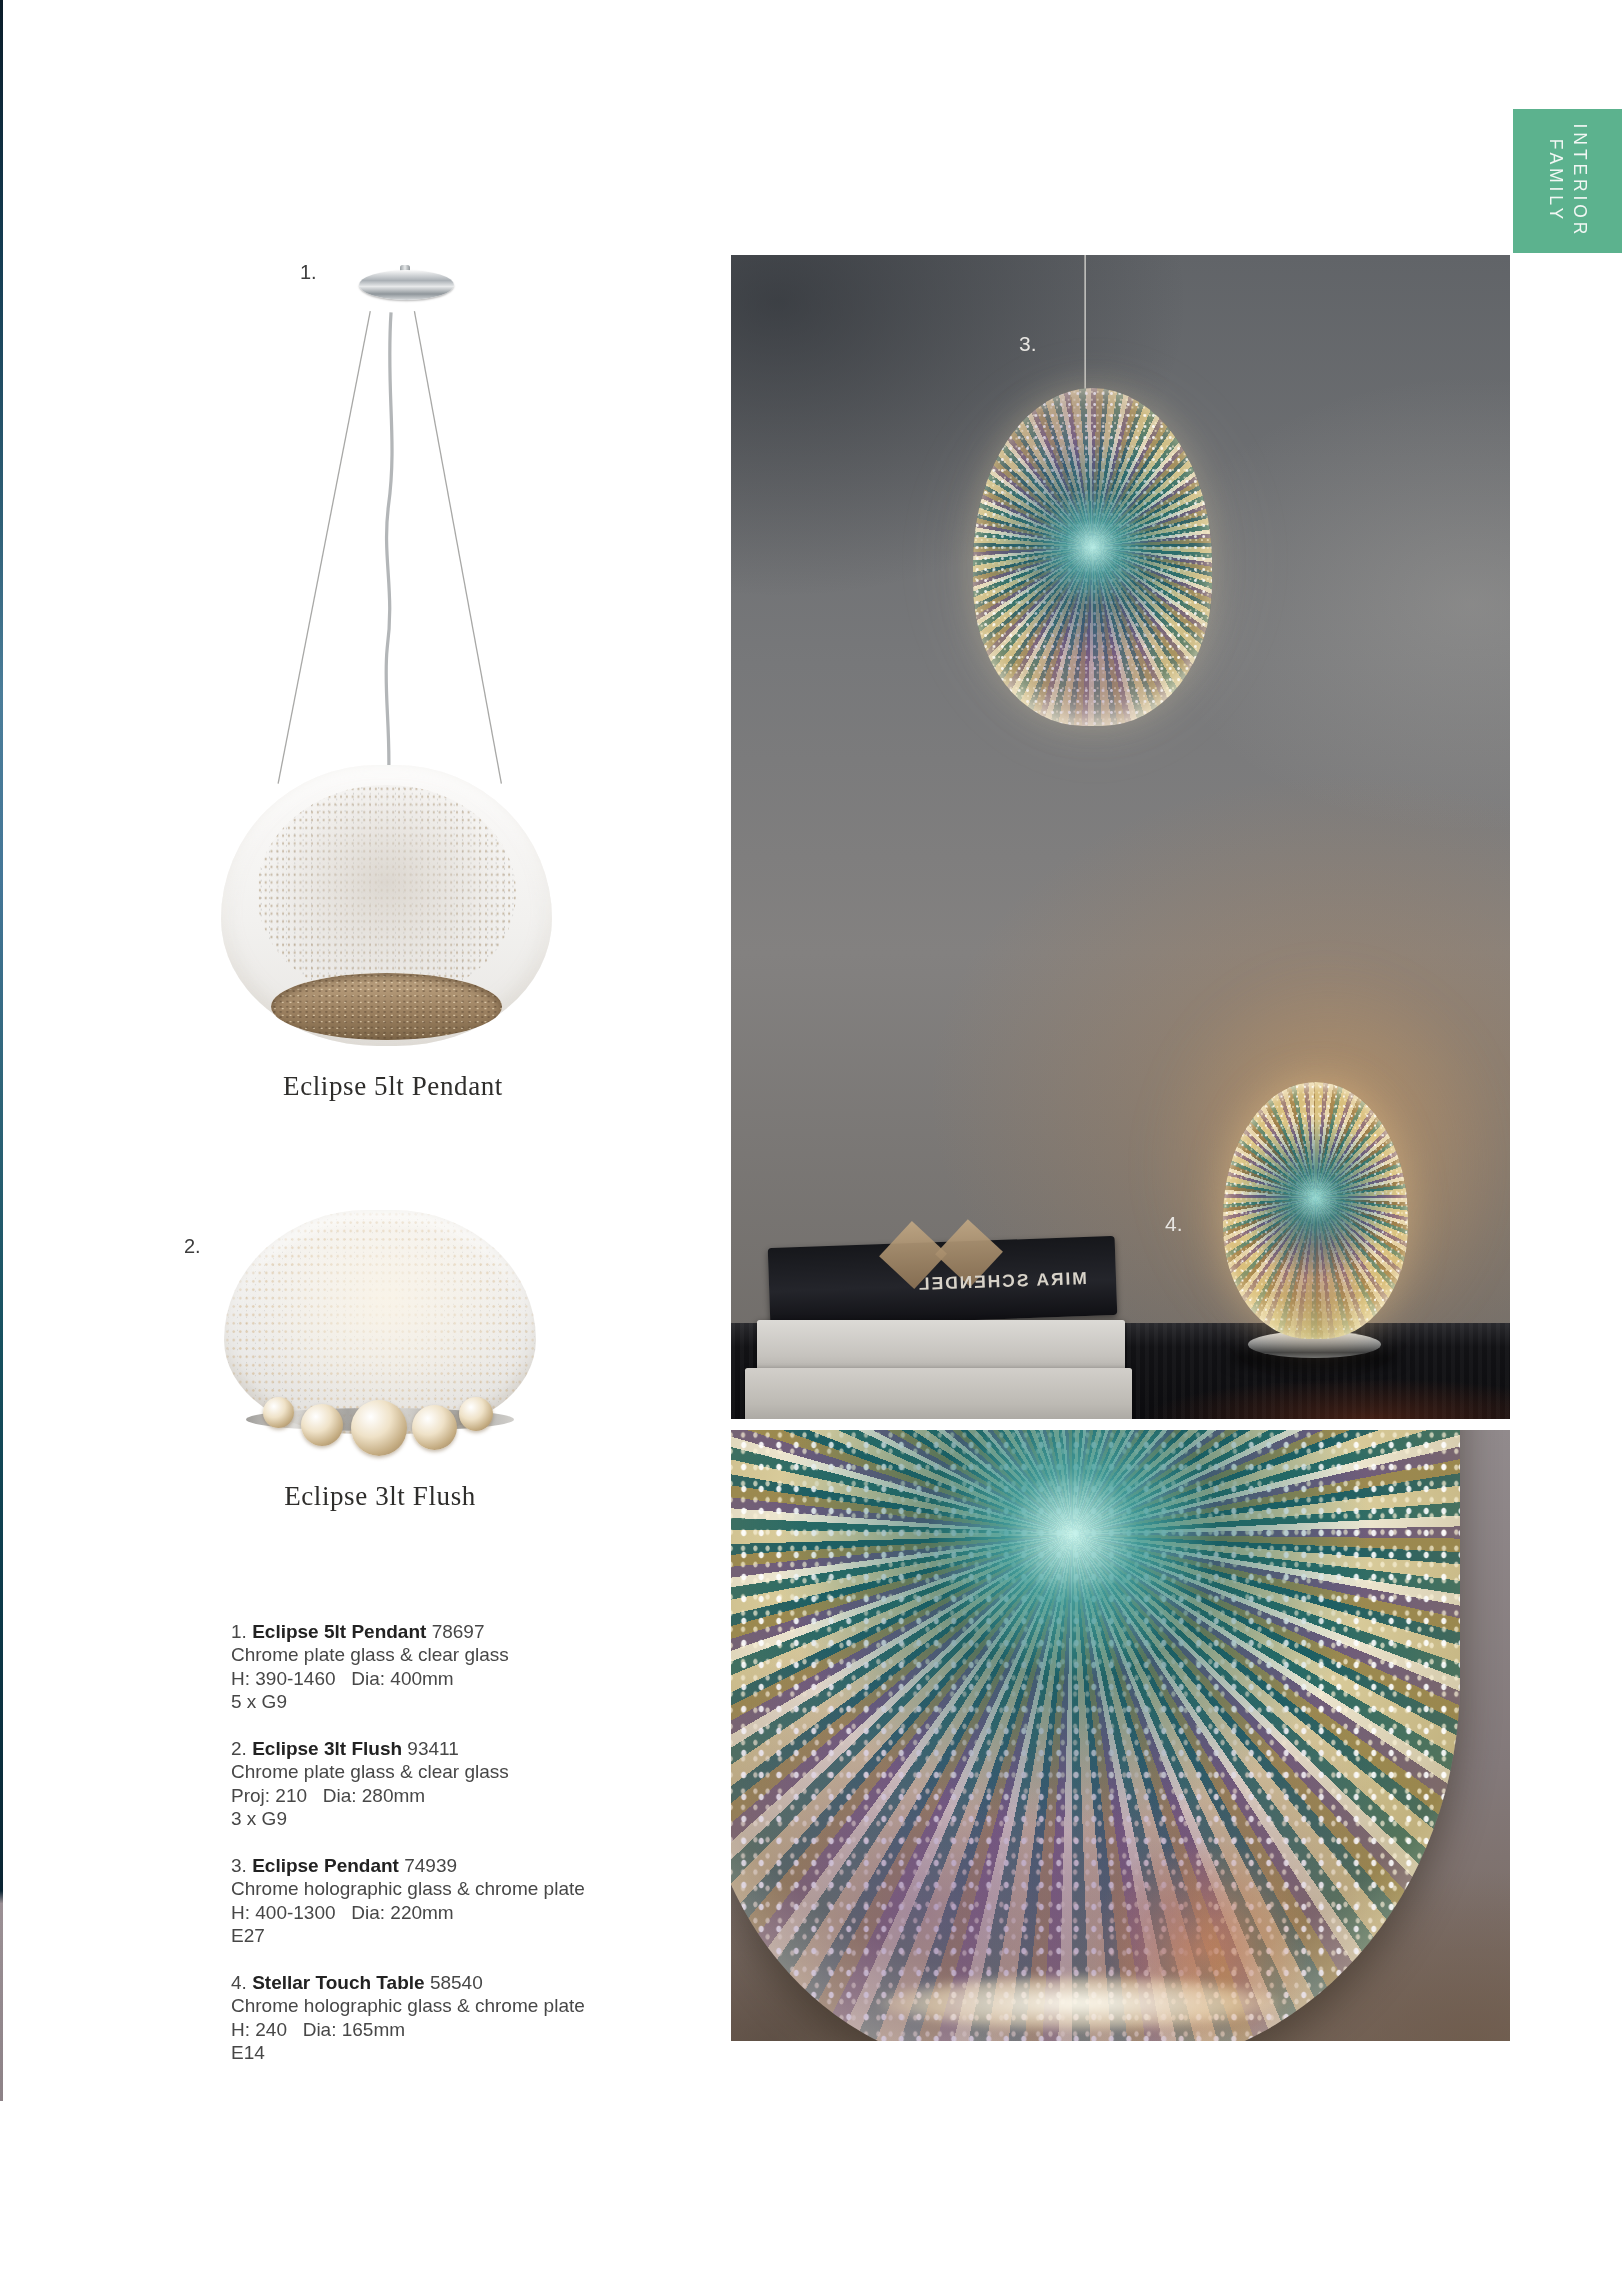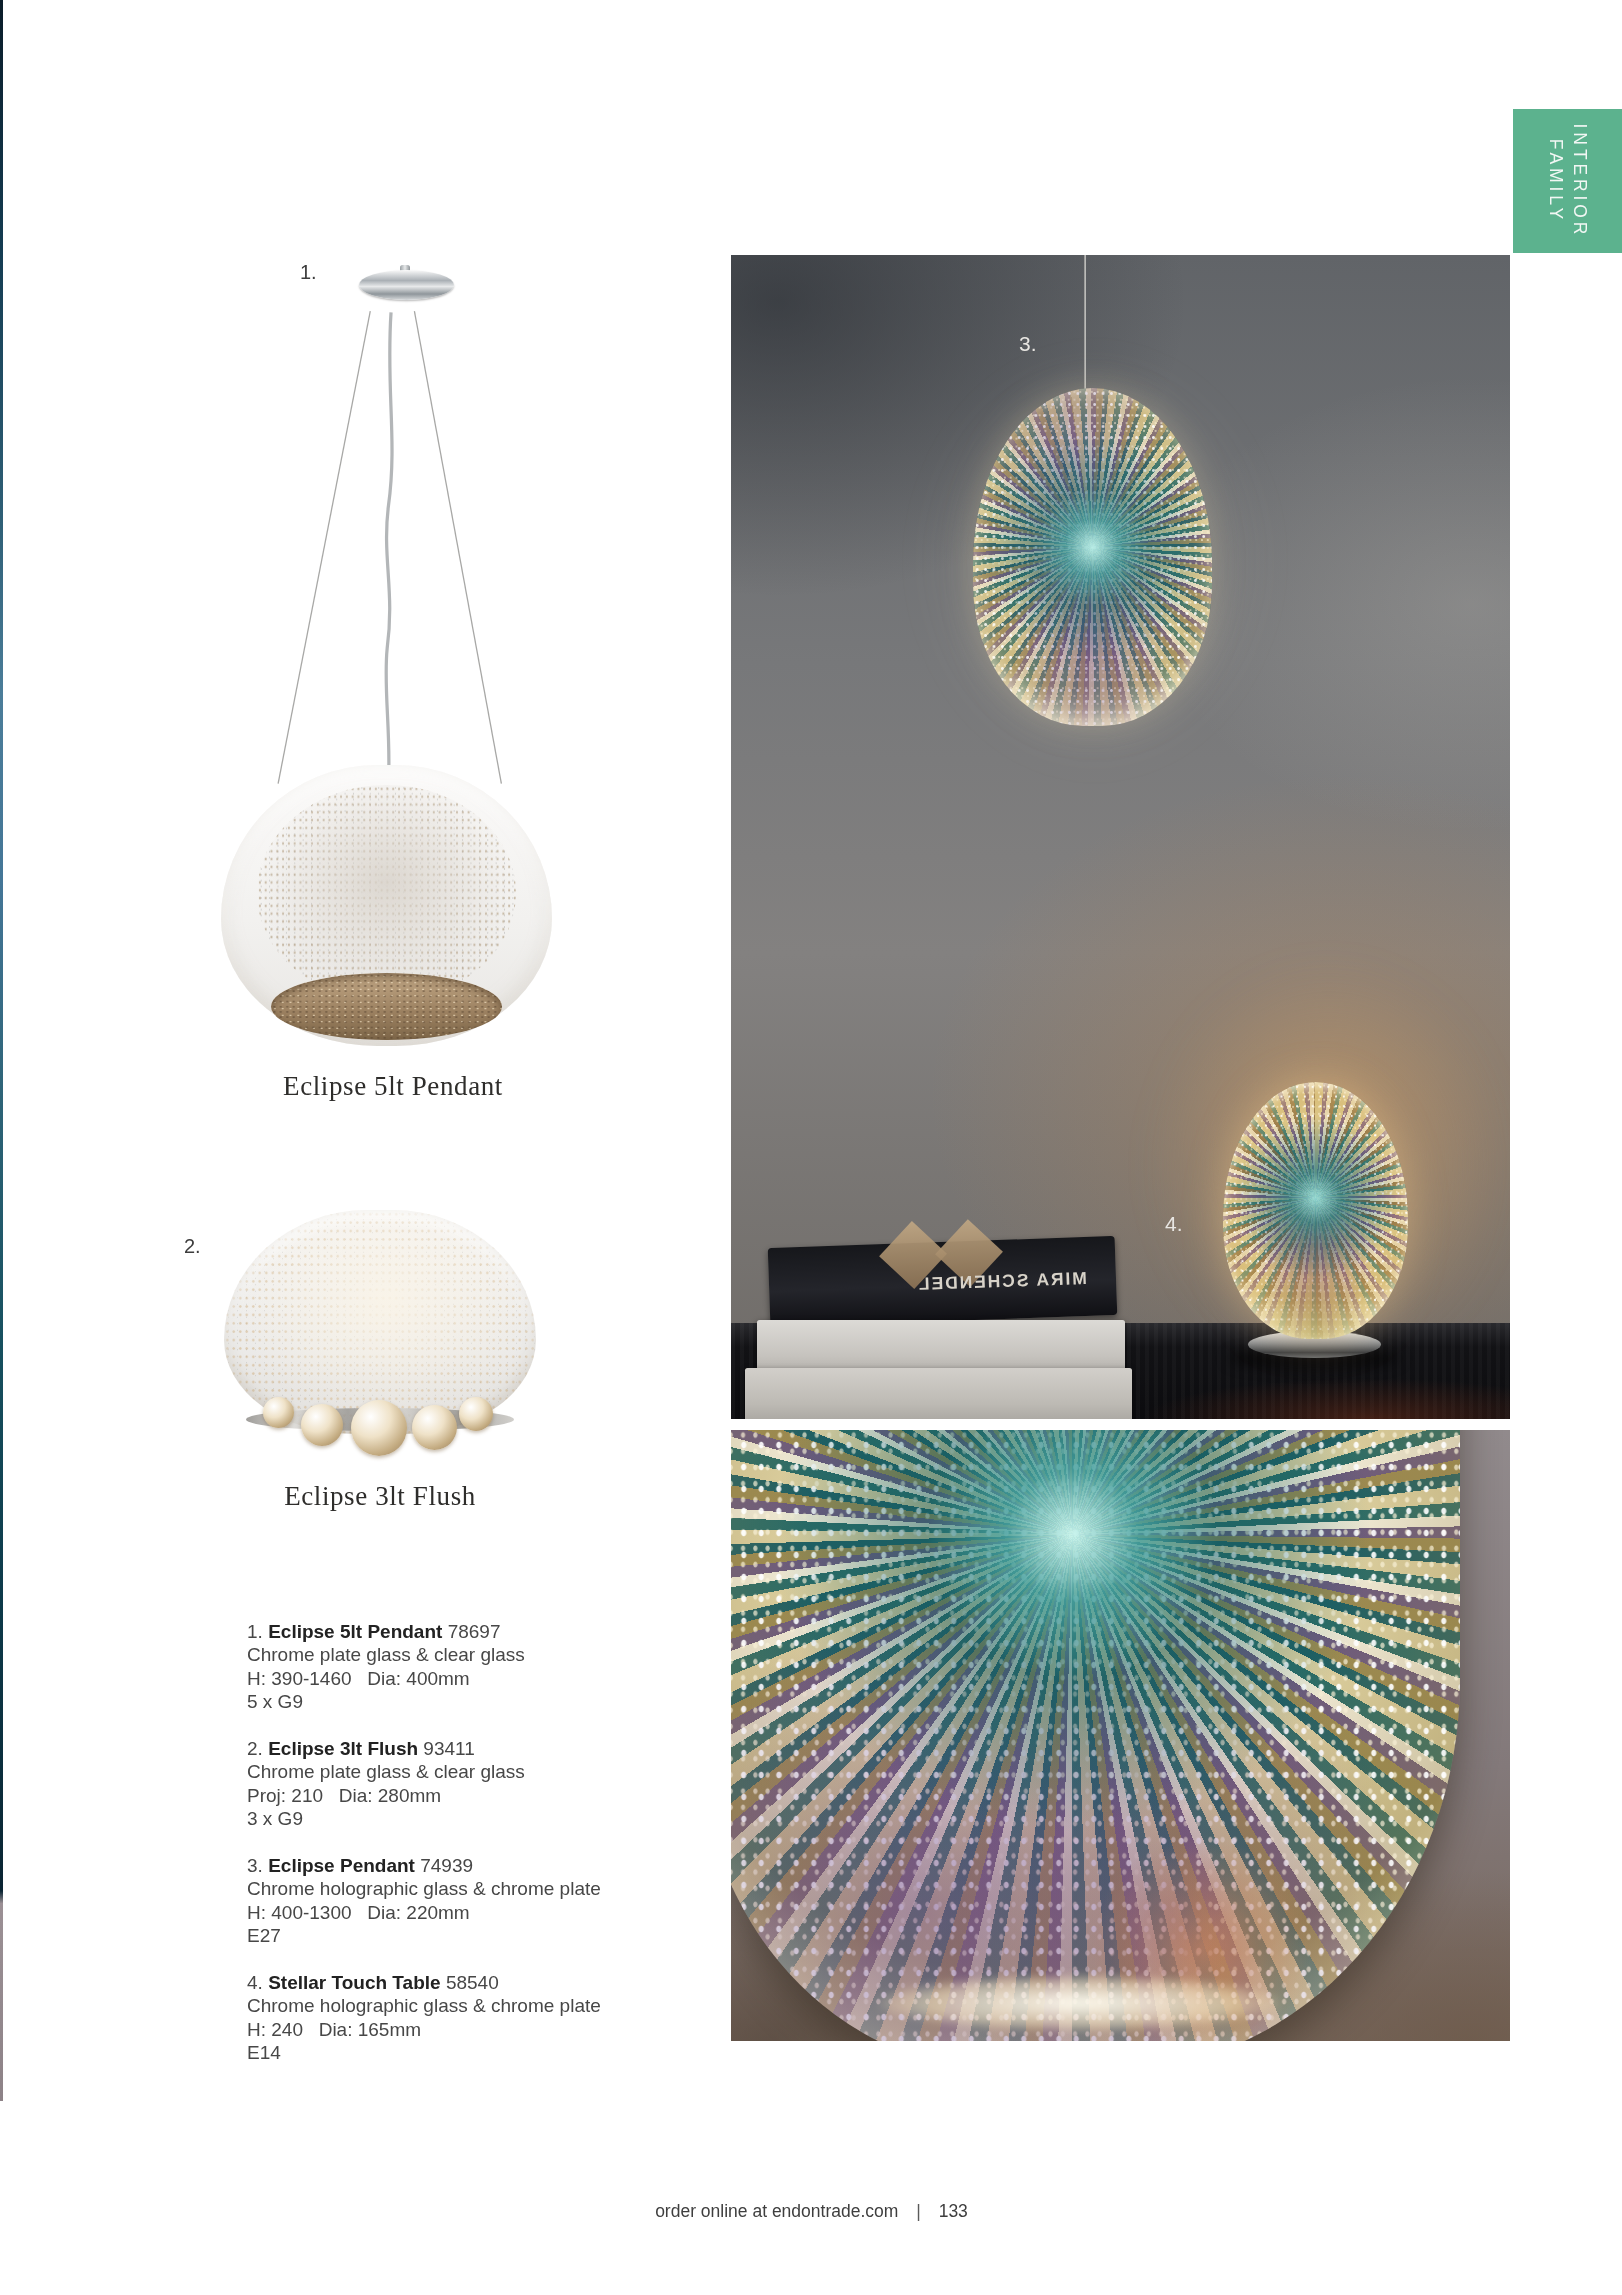--- a/index.html
+++ b/index.html
@@ -147,21 +147,21 @@
       repeating-conic-gradient(from -10deg at 49% 26%, #ddd0a0 0deg 2.4deg, #2a6b66 2.4deg 4.4deg, #f2ecd8 4.4deg 6deg, #6d5a7d 6deg 7.8deg, #9c8a50 7.8deg 9.8deg, #1f5f63 9.8deg 11.6deg),
       linear-gradient(#275f60,#275f60);
     background-size:100% 100%,100% 100%,100% 100%,100% 100%,17.5px 22px,12.3px 16.2px,100% 100%,100% 100%,100% 100%;
     box-shadow:0 19.5px 39px rgba(40,30,20,.45);}
   .rim-glow{position:absolute;left:146px;top:545px;width:403px;height:56px;border-radius:50%;
     background:radial-gradient(ellipse, rgba(255,252,240,.98), rgba(255,240,200,.5) 55%, rgba(255,240,200,0) 75%);
     filter:blur(4.5px);}
 
   
   .product-list{position:absolute;left:231px;top:1620px;width:416px;}
-  .product{margin-bottom:23.4px;font-size:19px;line-height:23.4px;color:#474747;margin-left:16px;}
+  .product{margin-bottom:23.4px;font-size:19px;line-height:23.4px;color:#474747;}
   .product .p-num{color:#474747;}
   .product .p-name{font-weight:bold;color:#222222;}
   .product .p-sku{color:#474747;}
   .p-dims span:first-child{margin-right:10.4px;}
 
   
   .footer{position:absolute;left:0;top:2201px;width:1623px;text-align:center;
     font-size:17.5px;color:#3e3e3e;}
   .footer .sep{margin:0 13px;color:#5a5a5a;}
 </style>
@@ -288,20 +288,15 @@
       <div>Chrome holographic glass &amp; chrome plate</div>
       <div class="p-dims">
         <span>H: 240</span>
         <span>Dia: 165mm</span>
       </div>
       <div>E14</div>
     </div>
 
   </div>
 
-  <div class="footer">
-    <span>order online at endontrade.com</span>
-    <span class="sep">|</span>
-    <span>133</span>
-  </div>
 
 </div>
 
 
 </body></html>

